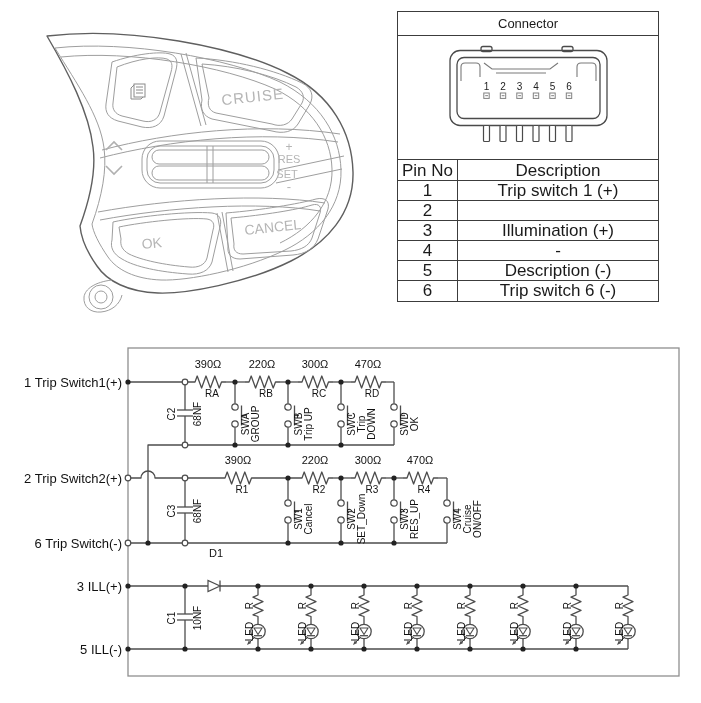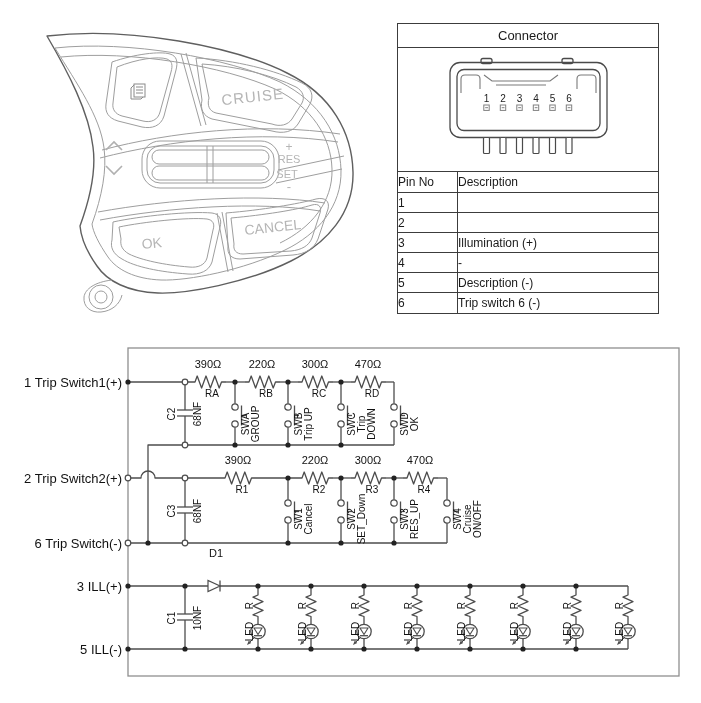--- a/index.html
+++ b/index.html
@@ -7,29 +7,29 @@
   .canvas {
     position: relative; width: 701px; height: 703px; background: #fff;
     font-family: "Liberation Sans", sans-serif; overflow: hidden;
   }
   svg { position: absolute; display: block; }
   #wheel-svg   { left: 0;   top: 0; }
   #circuit-svg { left: 0;   top: 330px; }
 
   
   .conn {
-    position: absolute; left: 397px; top: 23px; width: 262px;
+    position: absolute; left: 397px; top: 11px; width: 262px;
     border: 1px solid #3c3c3c; background: #fff; color: #1a1a1a;
   }
   .conn-title { height: 24px; line-height: 24px; text-align: center;
     font-size: 13px; border-bottom: 1px solid #3c3c3c; }
   .conn-img { height: 124px; border-bottom: 1px solid #3c3c3c; position: relative; }
   .conn-img svg { position:absolute; left:0; top:0; }
-  .conn-row { display: flex; height: 20px; line-height: 20px; font-size: 12px;
-    border-bottom: 1px solid #3c3c3c; }
+  .conn-row { display: flex; height: 20px; line-height: 20px; font-size: 17px;
+    text-align: center; border-bottom: 1px solid #3c3c3c; }
   .conn-row.head { height: 21px; line-height: 21px; }
   .conn-row:last-child { border-bottom: none; }
   .col-no { width: 60px; border-right: 1px solid #3c3c3c; }
   .col-desc { flex: 1; }
 
   
   .wire  { stroke: #4d4d4d; stroke-width: 1.3; fill: none; stroke-linejoin: round; }
   .boxln { stroke: #8f8f8f; stroke-width: 1.3; fill: none; }
   .dot   { fill: #222; stroke: none; }
   .odot  { fill: #fff; stroke: #4d4d4d; stroke-width: 1.2; }
@@ -210,20 +210,21 @@
         </g>
       </svg>
     </div>
 
     <div class="conn-row head">
       <div class="col-no">Pin No</div>
       <div class="col-desc">Description</div>
     </div>
     <div class="conn-row">
       <div class="col-no">1</div>
+      <div class="col-desc">Trip switch 1 (+)</div>
     </div>
     <div class="conn-row">
       <div class="col-no">2</div>
     </div>
     <div class="conn-row">
       <div class="col-no">3</div>
       <div class="col-desc">Illumination (+)</div>
     </div>
     <div class="conn-row">
       <div class="col-no">4</div>

